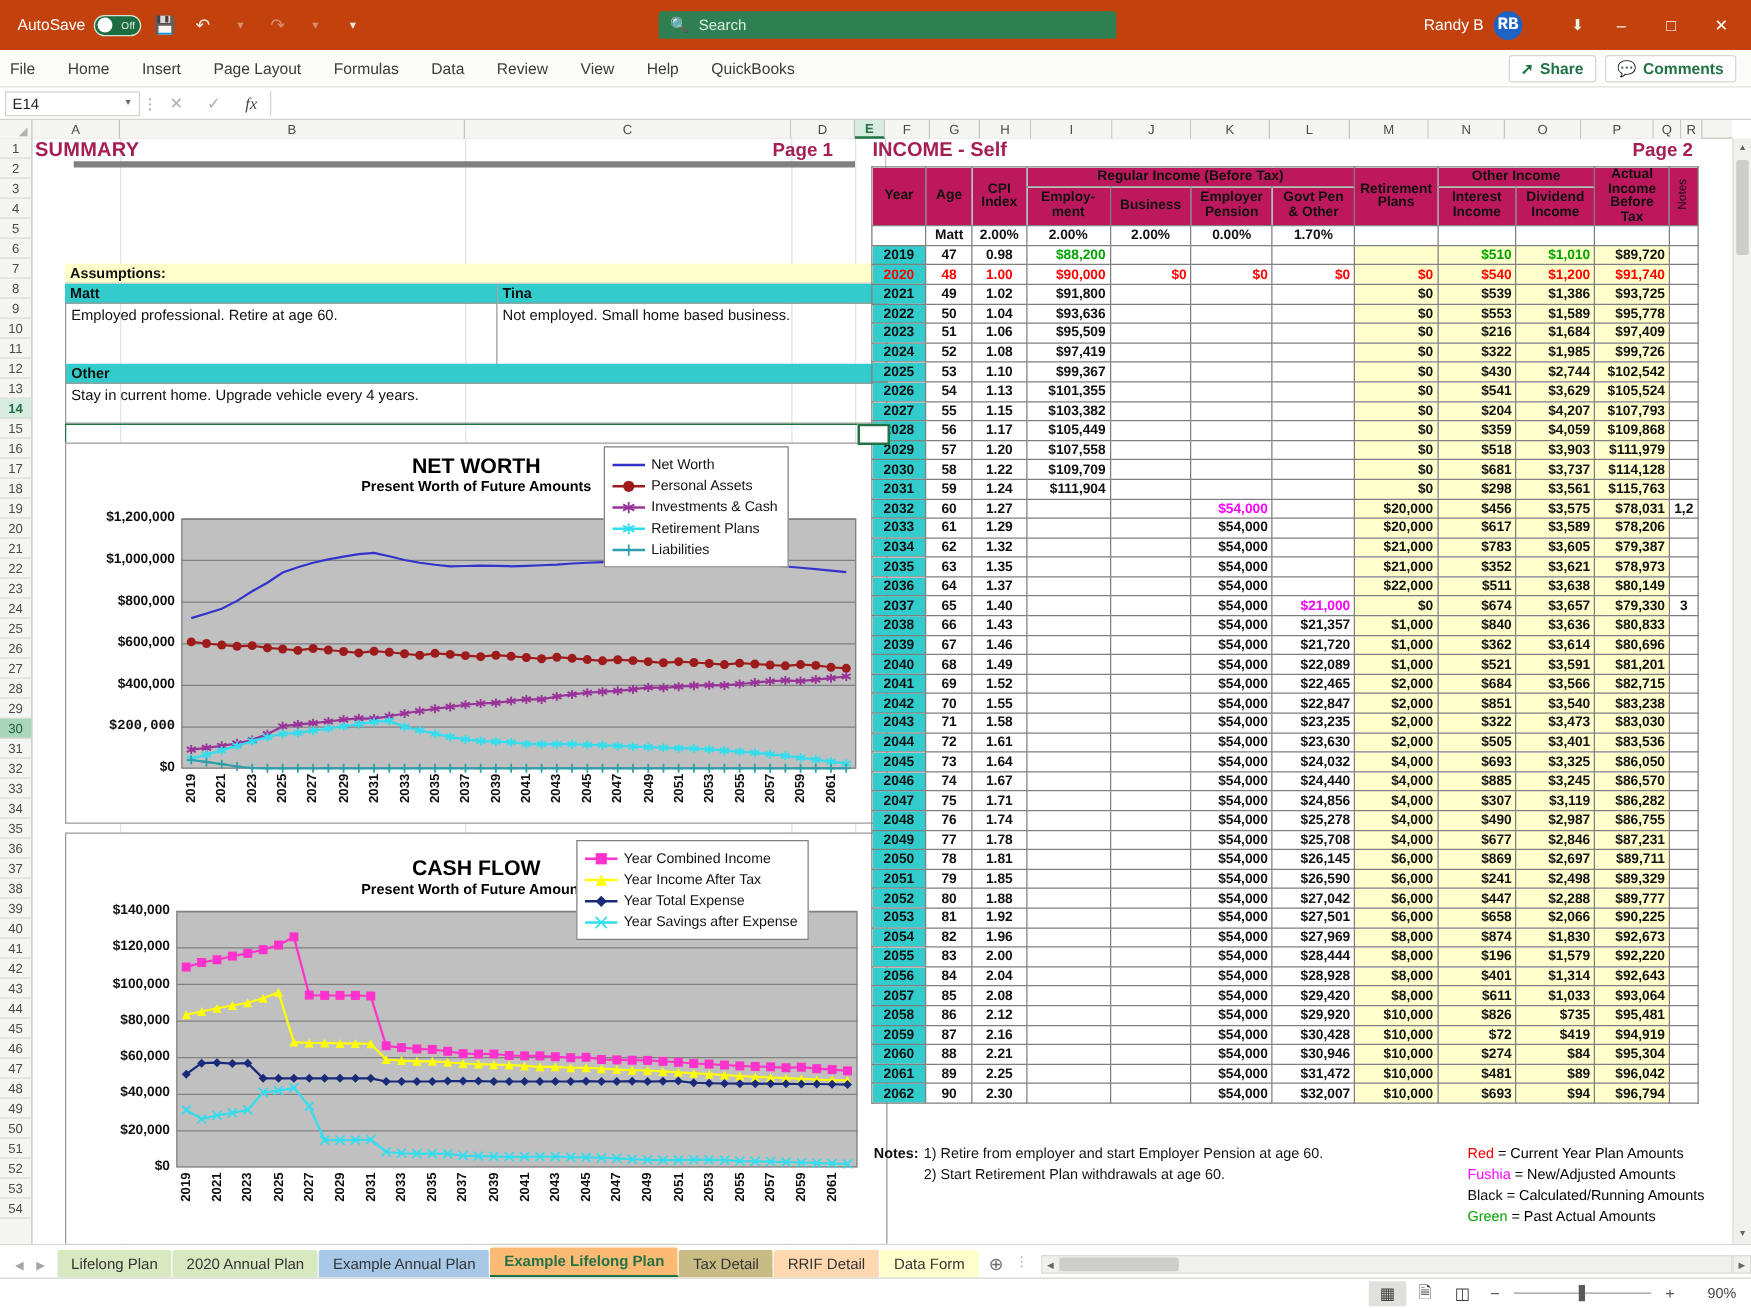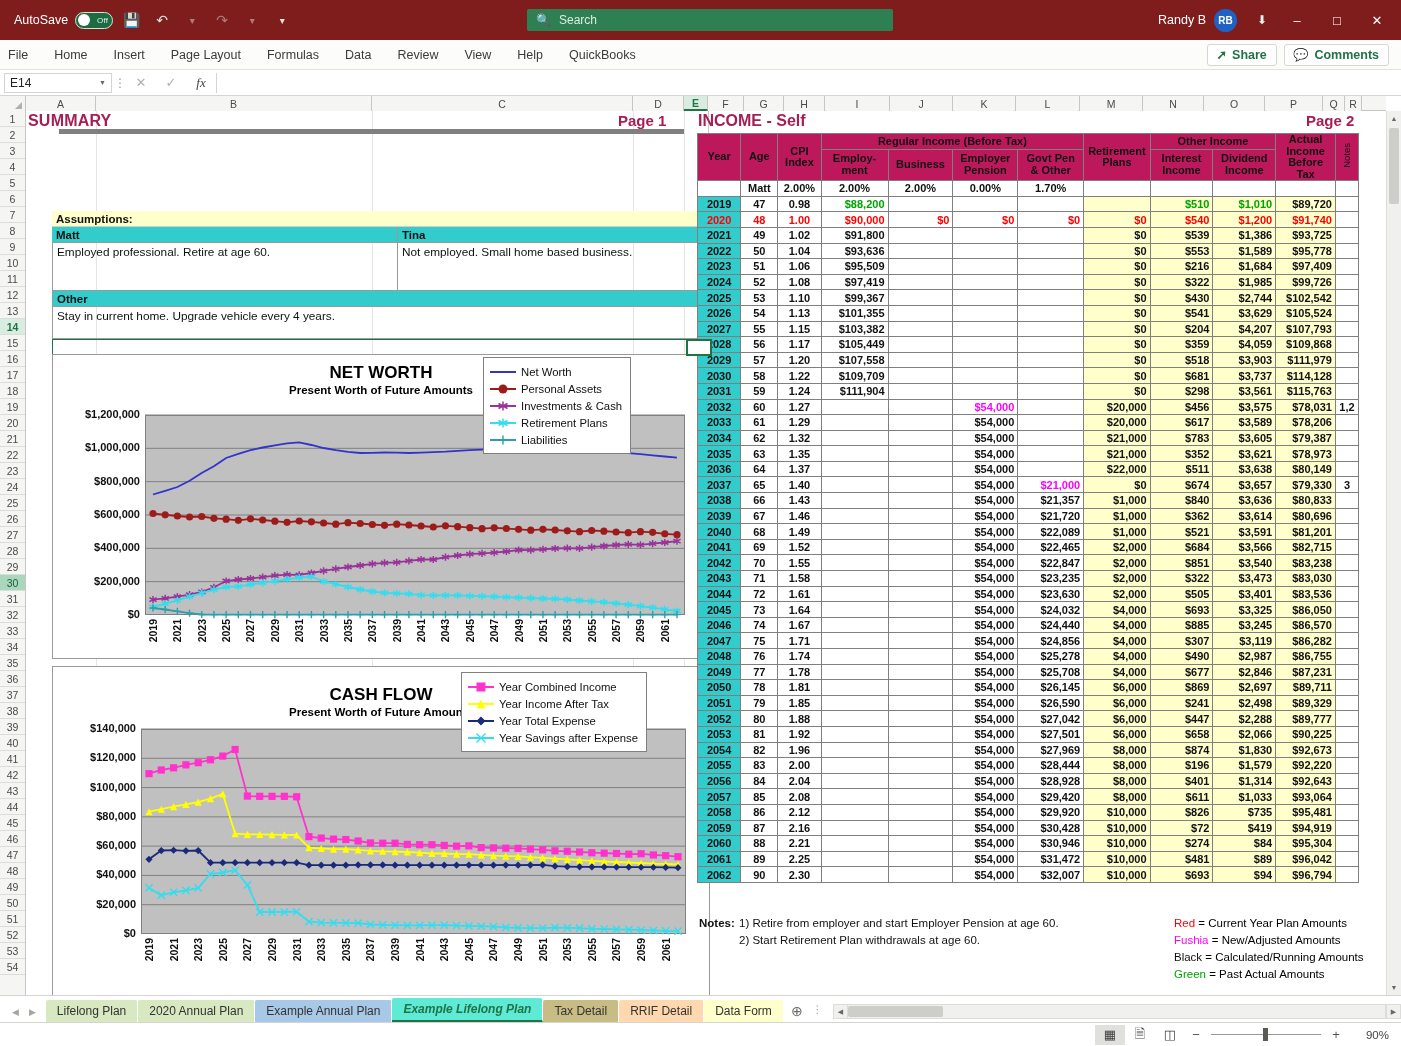--- a/index.html
+++ b/index.html
@@ -13,21 +13,21 @@
   }
   #app {
     width: 1401px; height: 1046px;
     position: relative;
     display: flex; flex-direction: column;
     background: #fff;
   }
 
   
   .titlebar {
-    height: 40px; background: #7f1d1d; color: #fff;
+    height: 40px; background: #c2410c; color: #fff;
     display: flex; align-items: center; position: relative;
     flex: none;
   }
   .qat { display: flex; align-items: center; gap: 8px; padding-left: 14px; }
   .autosave-wrap { display: flex; align-items: center; gap: 7px; font-size: 12.5px; }
   .toggle {
     width: 38px; height: 17px; border-radius: 9px;
     background: #1d6b40; border: 1px solid #cfe6d8;
     position: relative; display: flex; align-items: center;
   }
@@ -55,21 +55,21 @@
     display: flex; align-items: center; gap: 8px; padding: 0 9px;
     font-size: 12px; color: #dbece2;
   }
   .tb-right {
     margin-left: auto; display: flex; align-items: center; gap: 0px; padding-right: 4px;
   }
   .user-name { font-size: 12.5px; margin-right: 8px; }
   .avatar {
     width: 23px; height: 23px; border-radius: 50%; background: #1e63c4;
     display: flex; align-items: center; justify-content: center;
-    font-size: 10px; font-weight: bold; color: #fff; margin-right: 10px;
+    font-size: 14px; font-weight: bold; color: #fff; margin-right: 29px; font-family: Liberation Mono, monospace;
   }
   .ribbon-display { width: 30px; text-align: center; font-size: 12px; color:#eaf4ee; }
   .wbtn {
     width: 40px; height: 40px; display: flex; align-items: center; justify-content: center;
     font-size: 13px; color: #fff;
   }
 
   
   .ribbon {
     height: 30px; background: #fcfcfa; border-bottom: 1px solid #e2e2de;
@@ -182,21 +182,21 @@
   }
   .nm-bar {
     position: absolute; top: 116px; height: 16px; background: #33cccc;
     display: flex; align-items: center; padding-left: 4px;
     font-size: 11.5px; font-weight: bold; color: #111;
     border-bottom: 1px solid #9a9a96;
   }
   .nm-left { left: 26px; width: 346px; border-right: 1px solid #9a9a96;}
   .nm-right { left: 372px; width: 312px; }
   .desc {
-    position: absolute; top: 132px; height: 48px; font-size: 11.8px; color: #111;
+    position: absolute; top: 132px; height: 64px; font-size: 11.8px; color: #111;
     padding: 2px 0 0 4px; border-bottom: 1px solid #9a9a96;
   }
   .desc-left { left: 26px; width: 346px; border-right: 1px solid #9a9a96; border-left:1px solid #9a9a96;}
   .desc-right { left: 372px; width: 312px; border-right: 1px solid #9a9a96;}
   .other-bar {
     position: absolute; left: 26px; top: 180px; width: 658px; height: 16px;
     background: #33cccc; display: flex; align-items: center; padding-left: 4px;
     font-size: 11.5px; font-weight: bold; color: #111;
     border-bottom: 1px solid #9a9a96; border-left:1px solid #9a9a96; border-right:1px solid #9a9a96;
   }
@@ -515,21 +515,21 @@
       <div class="other-bar">Other</div>
       <div class="other-desc">Stay in current home.  Upgrade vehicle every 4 years.</div>
       <div class="sel-row-box"></div>
       <div class="sel-cell"></div>
 
       <div class="chartbox" id="nwbox" style="left:26px; top:243px; width:658px; height:305px;">
           <div class="chart-title" style="position: absolute; left: 0px; right: 0px; top: 8px; font-size: 17px;">NET WORTH</div>
           <div class="chart-title" style="position: absolute; left: 0px; right: 0px; top: 29px; font-size: 11.5px;">Present Worth of Future Amounts</div>
           <div class="plot" style="left: 92px; top: 60px; width: 540px; height: 200px;"></div>
           <div class="ylab" style="left: 0px; width: 87px; top: 253px;">$0</div>
-          <div class="ylab" style="left: 0px; width: 87px; top: 219.667px;">$200,000</div>
+          <div class="ylab" style="left: 0px; width: 87px; top: 219.667px; font-family: Liberation Mono, monospace;">$200,000</div>
           <div class="ylab" style="left: 0px; width: 87px; top: 186.333px;">$400,000</div>
           <div class="ylab" style="left: 0px; width: 87px; top: 153px;">$600,000</div>
           <div class="ylab" style="left: 0px; width: 87px; top: 119.667px;">$800,000</div>
           <div class="ylab" style="left: 0px; width: 87px; top: 86.3333px;">$1,000,000</div>
           <div class="ylab" style="left: 0px; width: 87px; top: 53px;">$1,200,000</div>
           <div class="xlab" style="left: 94px; top: 264px;">2019</div>
           <div class="xlab" style="left: 118.372px; top: 264px;">2021</div>
           <div class="xlab" style="left: 142.744px; top: 264px;">2023</div>
           <div class="xlab" style="left: 167.116px; top: 264px;">2025</div>
           <div class="xlab" style="left: 191.488px; top: 264px;">2027</div>
@@ -1739,21 +1739,21 @@
     <div id="sheettabs" style="display:flex; align-items:flex-end;">
         <div class="stab" style="background: rgb(216, 232, 192);">
           <span>Lifelong Plan</span>
         </div>
         <div class="stab" style="background: rgb(216, 232, 192);">
           <span>2020 Annual Plan</span>
         </div>
         <div class="stab" style="background: rgb(168, 200, 232);">
           <span>Example Annual Plan</span>
         </div>
-        <div class="stab active" style="background: #5eead4; font-style: italic;">
+        <div class="stab active" style="background: #fdba74;">
           <span>Example Lifelong Plan</span>
         </div>
         <div class="stab" style="background: rgb(200, 188, 132);">
           <span>Tax Detail</span>
         </div>
         <div class="stab" style="background: rgb(255, 216, 176);">
           <span>RRIF Detail</span>
         </div>
         <div class="stab" style="background: rgb(255, 255, 204);">
           <span>Data Form</span>

